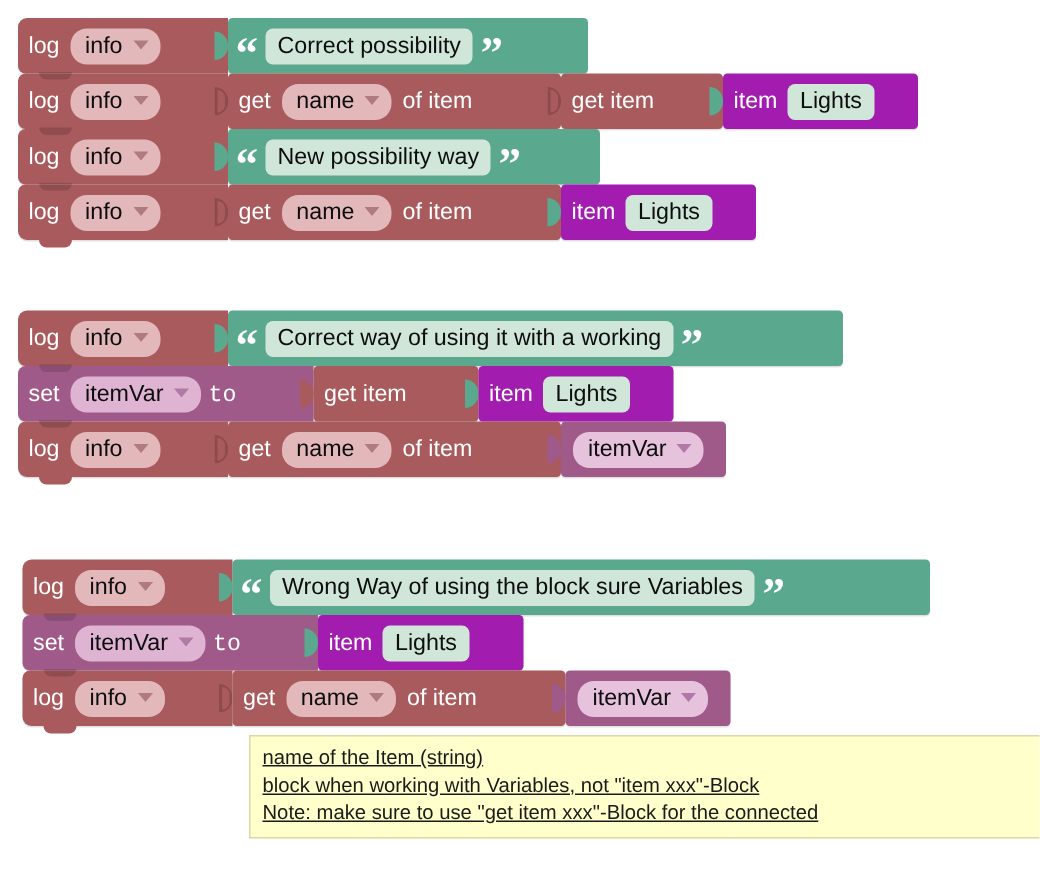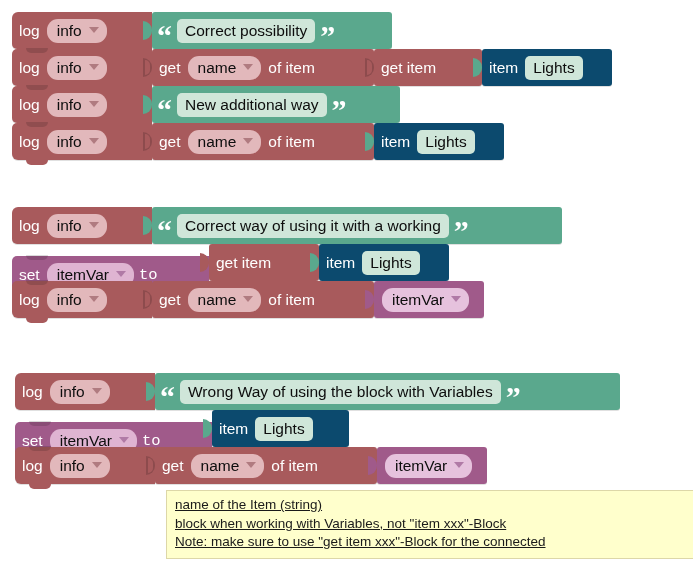--- a/index.html
+++ b/index.html
@@ -70,23 +70,23 @@
     position: absolute;
     left: 14px;
     bottom: -5px;
     width: 22px;
     height: 5px;
     border-radius: 0 0 7px 7px;
   }
 
   
   .c-log  { background: #a85a5c; }
-  .c-set  { background: #a05a8a; margin-top: 12px; }
+  .c-set  { background: #a05a8a; }
   .c-str  { background: #5aa88d; }
-  .c-item { background: #0c4a6e; }
+  .c-item { background: #a21caf; }
   .c-var  { background: #a05a8a; }
 
   
   .val {
     position: absolute;
     top: 0;
     height: 37px;
     box-sizing: border-box;
     display: flex;
     align-items: center;
@@ -239,21 +239,21 @@
         <span class="notch"></span>
         <span class="lbl">log</span>
         <span class="field">
           <span>info</span>
           <span class="caret"></span>
         </span>
       </div>
       <div class="tab plug-green" style="left:131px;"></div>
       <div class="val c-str" style="left:140px; width:248px;">
         <span class="quote">“</span>
-        <span class="txtfield">New additional way</span>
+        <span class="txtfield">New possibility way</span>
         <span class="quote">”</span>
       </div>
     </div>
 
     <div class="row">
       <div class="blk stmt last c-log" style="width:140px;">
         <span class="notch"></span>
         <span class="notch-bottom c-log"></span>
         <span class="lbl">log</span>
         <span class="field">
@@ -352,21 +352,21 @@
       <div class="blk stmt first c-log" style="width:140px;">
         <span class="lbl">log</span>
         <span class="field">
           <span>info</span>
           <span class="caret"></span>
         </span>
       </div>
       <div class="tab plug-green" style="left:131px;"></div>
       <div class="val c-str" style="left:140px; width:465px;">
         <span class="quote">“</span>
-        <span class="txtfield">Wrong Way of using the block with Variables</span>
+        <span class="txtfield">Wrong Way of using the block sure Variables</span>
         <span class="quote">”</span>
       </div>
     </div>
 
     <div class="row">
       <div class="blk stmt c-set" style="width:197px;">
         <span class="notch"></span>
         <span class="lbl">set</span>
         <span class="field on-set">
           <span>itemVar</span>

